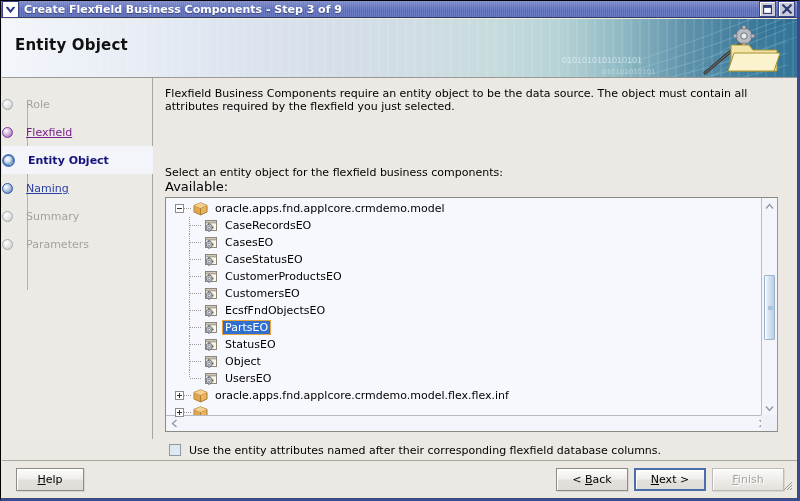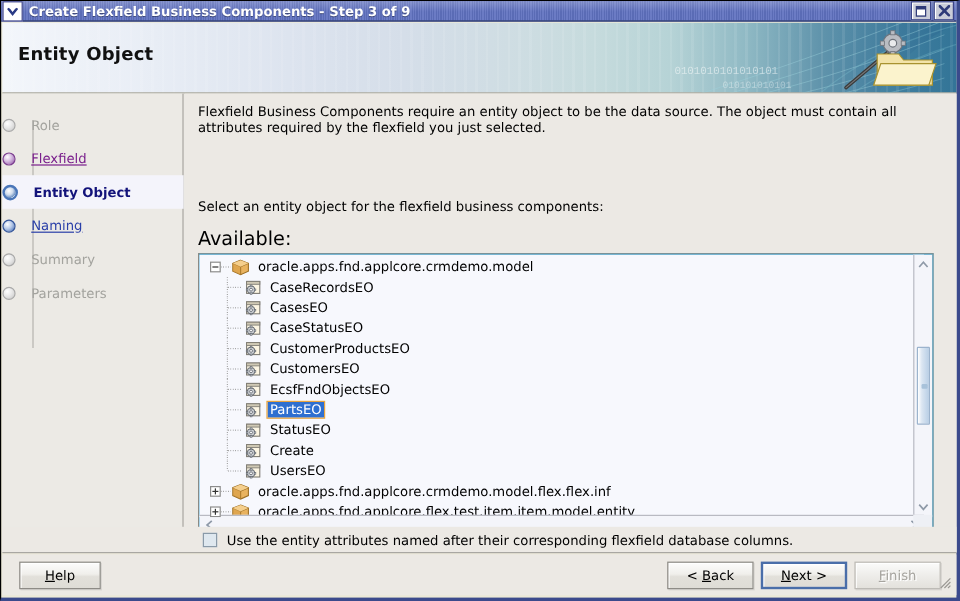--- a/index.html
+++ b/index.html
@@ -135,21 +135,21 @@
     position: absolute;
     right: 0; top: -28px;
     width: 330px; height: 120px;
     pointer-events: none;
     opacity: .75;
   }
   .banner-binary {
     position: absolute;
     left: 560px;
     top: 36px;
-    font-family: Liberation Mono, monospace;
+    font-family: Liberation Sans, sans-serif;
     font-size: 9px;
     letter-spacing: 0px;
     color: rgba(255,255,255,0.50);
     white-space: nowrap;
     pointer-events: none;
     user-select: none;
   }
   .banner-binary.b2 {
     left: 600px;
     top: 48px;
@@ -277,22 +277,22 @@
     line-height: 13px;
     color: #000;
     width: 624px;
   }
   .prompt {
     margin-top: 53px;
     font-size: 11px;
     color: #000;
   }
   .avail-label {
-    margin-top: 10px;
-    font-size: 16px;
+    margin-top: 0;
+    font-size: 13px;
     color: #000;
   }
 
   
   .tree-wrap {
     position: relative;
     margin-top: 3px;
     width: 613px;
     height: 235px;
     box-sizing: border-box;
@@ -810,21 +810,21 @@
                       <rect x="2.5" y="1.5" width="11" height="2.4" fill="#cfc8b4" stroke="#7d7a72" stroke-width="0.7"></rect>
                       <circle cx="6.2" cy="8.4" r="3.2" fill="#cfd2d6" stroke="#5f646c" stroke-width="0.8"></circle>
                       <circle cx="6.2" cy="8.4" r="1.2" fill="#ffffff" stroke="#5f646c" stroke-width="0.7"></circle>
                       <g fill="#cfd2d6" stroke="#5f646c" stroke-width="0.5">
                         <rect x="5.5" y="4.5" width="1.5" height="1.4"></rect>
                         <rect x="5.5" y="11" width="1.5" height="1.4"></rect>
                         <rect x="2.2" y="7.8" width="1.4" height="1.4"></rect>
                         <rect x="8.8" y="7.8" width="1.4" height="1.4"></rect>
                       </g>
                     </svg></span>
-                  <span class="tnode-label">Create</span>
+                  <span class="tnode-label">Object</span>
                 </div>
                 <div class="tnode">
                   <span class="child-indent"></span>
                   <span class="child-elbow last"></span>
                   <span class="icon-eo"><svg width="15" height="14" viewBox="0 0 15 14">
                       <rect x="2.5" y="1.5" width="11" height="10" fill="#fdf6e3" stroke="#7d7a72" stroke-width="0.9"></rect>
                       <rect x="2.5" y="1.5" width="11" height="2.4" fill="#cfc8b4" stroke="#7d7a72" stroke-width="0.7"></rect>
                       <circle cx="6.2" cy="8.4" r="3.2" fill="#cfd2d6" stroke="#5f646c" stroke-width="0.8"></circle>
                       <circle cx="6.2" cy="8.4" r="1.2" fill="#ffffff" stroke="#5f646c" stroke-width="0.7"></circle>
                       <g fill="#cfd2d6" stroke="#5f646c" stroke-width="0.5">
@@ -851,21 +851,20 @@
                 <div class="tnode">
                   <span class="expander plus"></span>
                   <span class="dash"></span>
                   <span class="icon-pkg"><svg width="15" height="14" viewBox="0 0 15 14">
                       <path d="M7.5 0.8 L14 3.4 L14 10 L7.5 12.9 L1 10 L1 3.4 Z" fill="#e9b35f" stroke="#9c6f25" stroke-width="0.9"></path>
                       <path d="M1 3.4 L7.5 6.2 L14 3.4" fill="none" stroke="#9c6f25" stroke-width="0.9"></path>
                       <path d="M7.5 6.2 L7.5 12.9" fill="none" stroke="#9c6f25" stroke-width="0.9"></path>
                       <path d="M1 3.4 L7.5 6.2 L7.5 12.9 L1 10 Z" fill="#d79a42" opacity="0.55"></path>
                       <path d="M7.5 0.8 L14 3.4 L7.5 6.2 L1 3.4 Z" fill="#f5cf8d"></path>
                     </svg></span>
-                  <span class="tnode-label">oracle.apps.fnd.applcore.flex.test.item.item.model.entity</span>
                 </div>
               </div>
           </div>
 
           <div class="vscroll">
             <div class="sb-arrow up">
               <svg width="9" height="7" viewBox="0 0 9 7">
                   <path d="M1 5.5 L4.5 1.5 L8 5.5" fill="none" stroke="#8f9aa8" stroke-width="1.4"></path>
                 </svg>
             </div>

